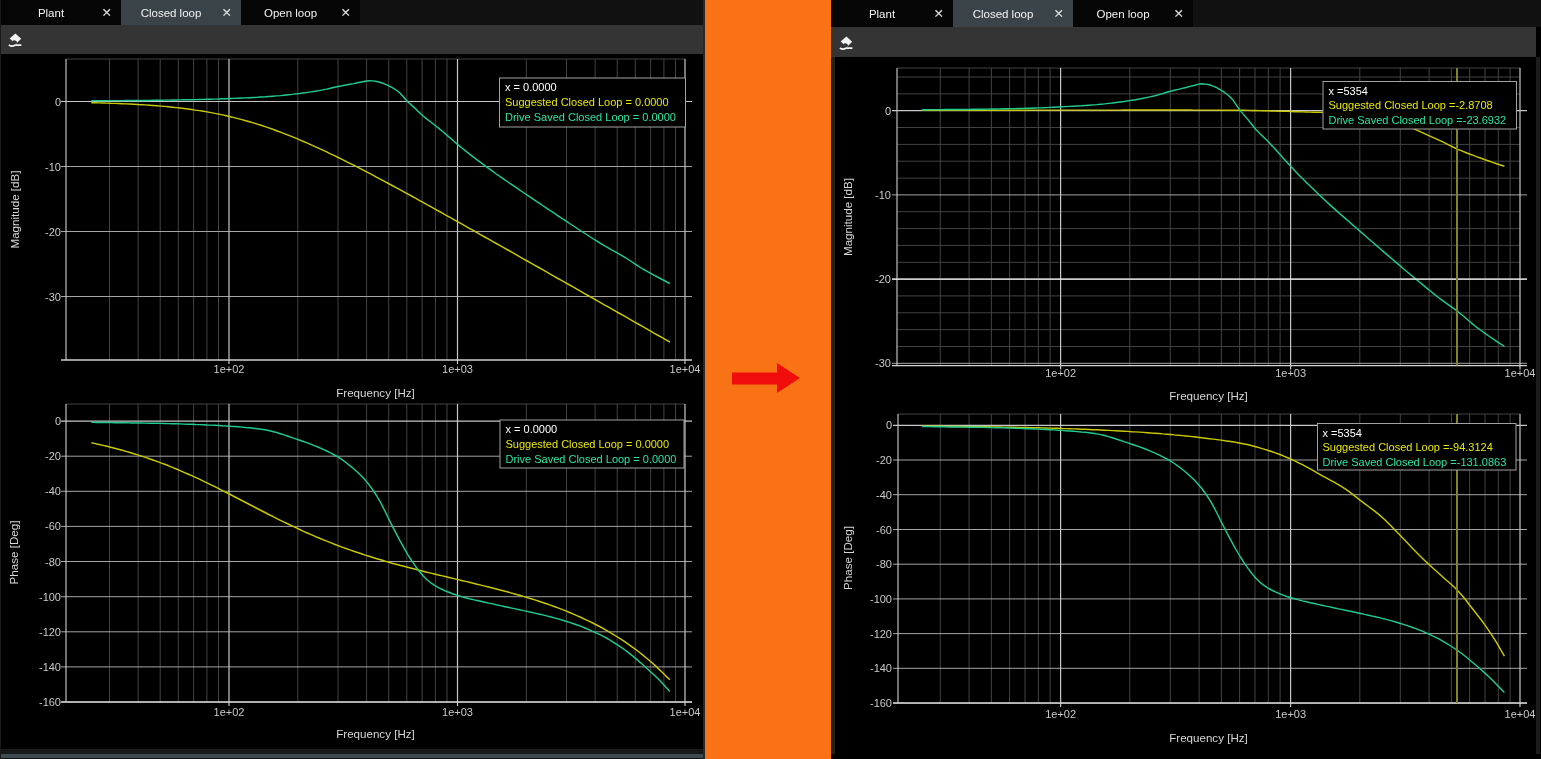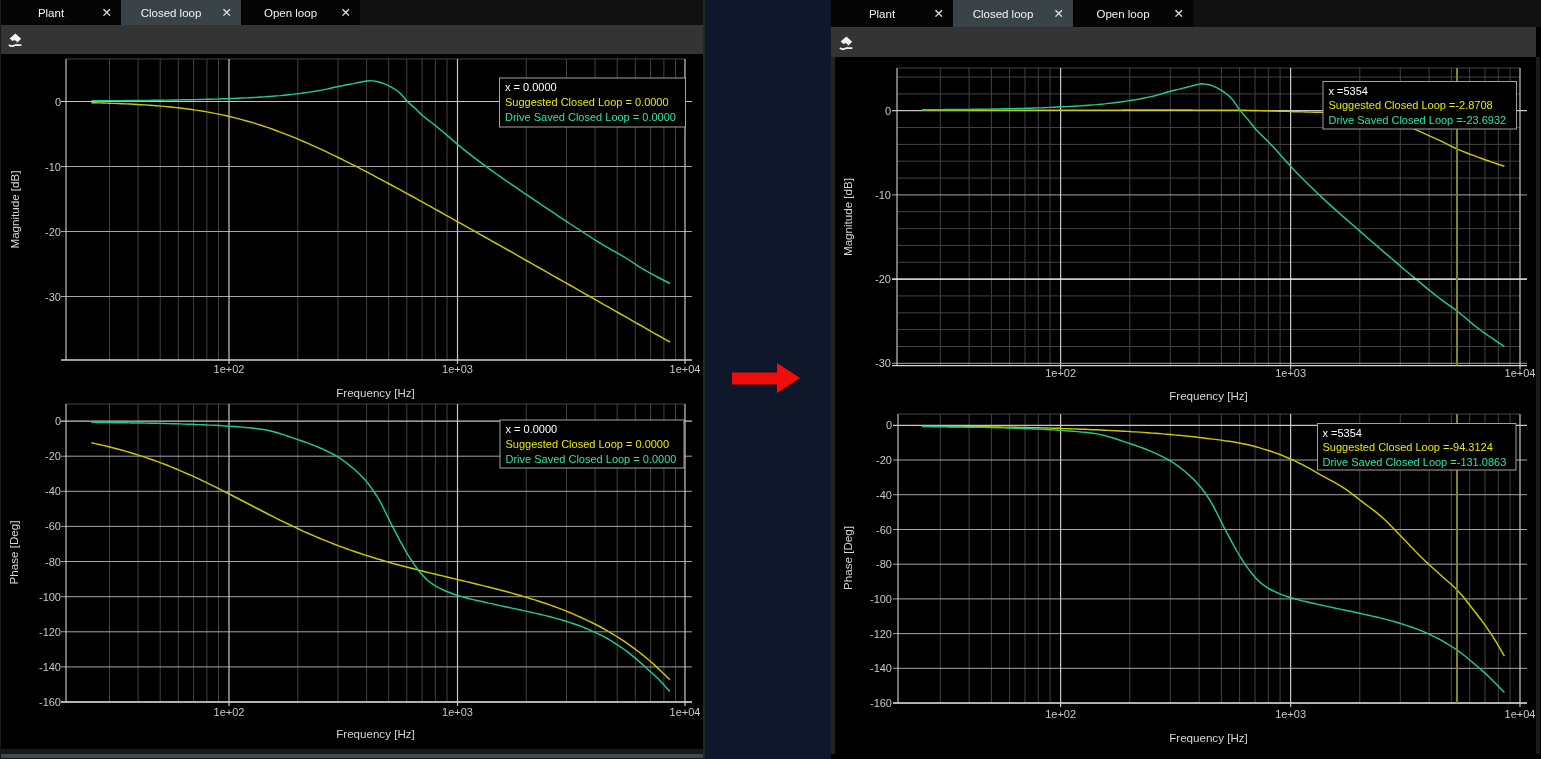--- a/index.html
+++ b/index.html
@@ -1,18 +1,18 @@
 <!DOCTYPE html>
 <html><head><meta charset="utf-8"><style>
 html,body{margin:0;padding:0;background:#000;width:1541px;height:759px;overflow:hidden;}
 *{box-sizing:border-box;font-family:"Liberation Sans", sans-serif;}
 svg text{font-family:"Liberation Sans", sans-serif;}
 </style></head>
 <body>
-<div style="position:relative;width:1541px;height:759px;background:#0f172a;">
+<div style="position:relative;width:1541px;height:759px;background:#f97316;">
 
 <div style="position:absolute;left:0;top:0;width:705px;height:759px;background:#000;">
   <div style="position:absolute;left:0;top:0;width:705px;height:25px;background:#111;"></div>
   <div style="position:absolute;left:1px;top:0;width:120px;height:25px;background:#050505;">
         <span style="position:absolute;left:0;right:20px;top:0;bottom:0;display:flex;align-items:center;justify-content:center;color:#f2f2f2;font-size:11.5px;">Plant</span>
         <span style="position:absolute;right:9px;top:50%;transform:translateY(-52%);color:#e0e0e0;font-size:12.5px;">✕</span>
       </div>
   <div style="position:absolute;left:121px;top:0;width:120px;height:25px;background:#3a4347;">
         <span style="position:absolute;left:0;right:20px;top:0;bottom:0;display:flex;align-items:center;justify-content:center;color:#f2f2f2;font-size:11.5px;">Closed loop</span>
         <span style="position:absolute;right:9px;top:50%;transform:translateY(-52%);color:#e0e0e0;font-size:12.5px;">✕</span>

